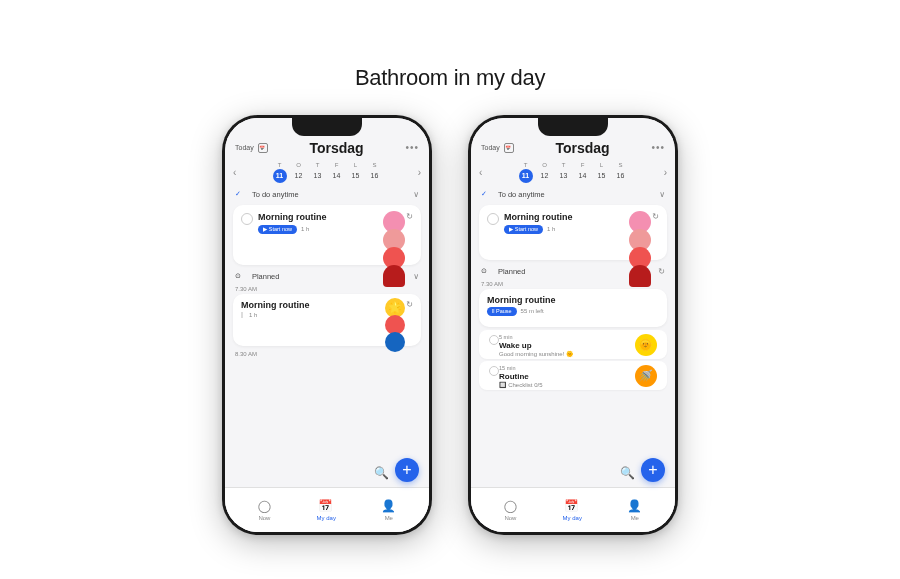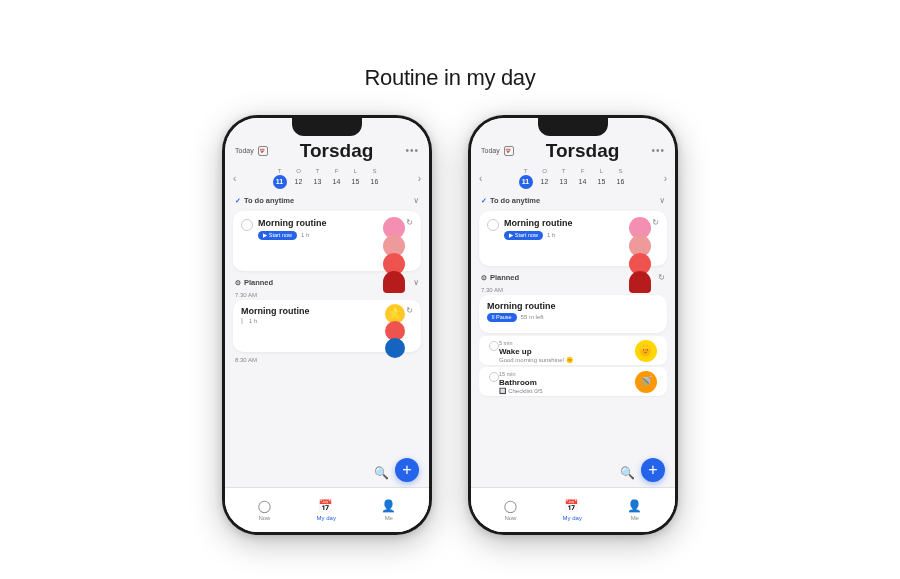--- a/index.html
+++ b/index.html
@@ -94,21 +94,21 @@
       height: 10px;
       border: 1px solid #888;
       border-radius: 2px;
       display: flex;
       align-items: center;
       justify-content: center;
       font-size: 5px;
     }
 
     .header-title {
-      font-size: 19px;
+      font-size: 14px;
       font-weight: 700;
       color: #1a1a1a;
     }
 
     .header-dots {
       font-size: 10px;
       color: #888;
       letter-spacing: 1px;
     }
 
@@ -165,25 +165,25 @@
     .section-header {
       display: flex;
       align-items: center;
       justify-content: space-between;
       padding: 3px 10px;
       background: #f5f5f7;
     }
 
     .section-title {
       display: flex;
-      align-items: flex-end;
-      gap: 3px;
+      align-items: flex-start;
+      gap: 11px;
       font-size: 7.5px;
       color: #444;
-      font-weight: 700;
+      font-weight: 400;
     }
 
     .checkmark-icon {
       color: #2563eb;
       font-size: 7px;
     }
 
     .chevron-icon {
       font-size: 8px;
       color: #888;
@@ -439,21 +439,21 @@
       display: flex;
       align-items: center;
       justify-content: center;
       font-size: 12px;
       flex-shrink: 0;
     }
   </style>
 </head>
 <body>
 
-<h1 class="page-title">Routine in my day</h1>
+<h1 class="page-title">Bathroom in my day</h1>
 
 <div class="phones-container">
 
   <div class="phone">
     <div class="phone-inner">
       <div class="notch"></div>
       <div class="screen">
 
         <div class="app-header">
           <div class="header-today">
@@ -680,21 +680,21 @@
               <div class="subtask-name">Wake up</div>
               <div class="subtask-desc">Good morning sunshine! 🌞</div>
             </div>
             <div class="subtask-emoji" style="background:#ffd600;">🌞</div>
           </div>
 
           <div class="subtask-row">
             <div class="subtask-circle"></div>
             <div class="subtask-content">
               <div class="subtask-time">15 min</div>
-              <div class="subtask-name">Bathroom</div>
+              <div class="subtask-name">Routine</div>
               <div class="subtask-checklist">
                 <span>🔲 Checklist 0/5</span>
               </div>
             </div>
             <div class="subtask-emoji" style="background:#ff9800;">🚿</div>
           </div>
 
         </div>
 
         <div class="bottom-toolbar">

